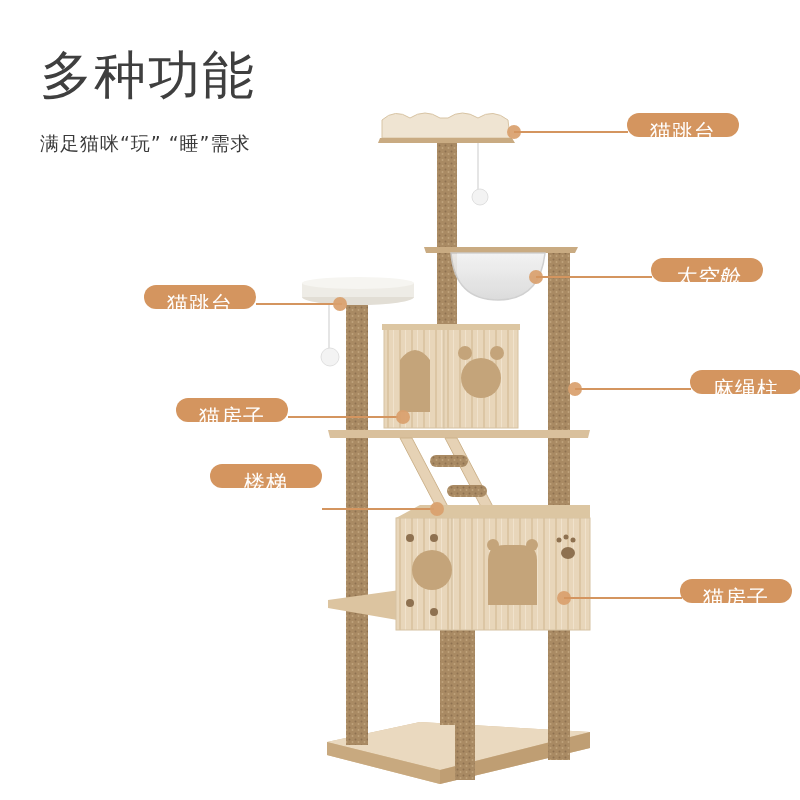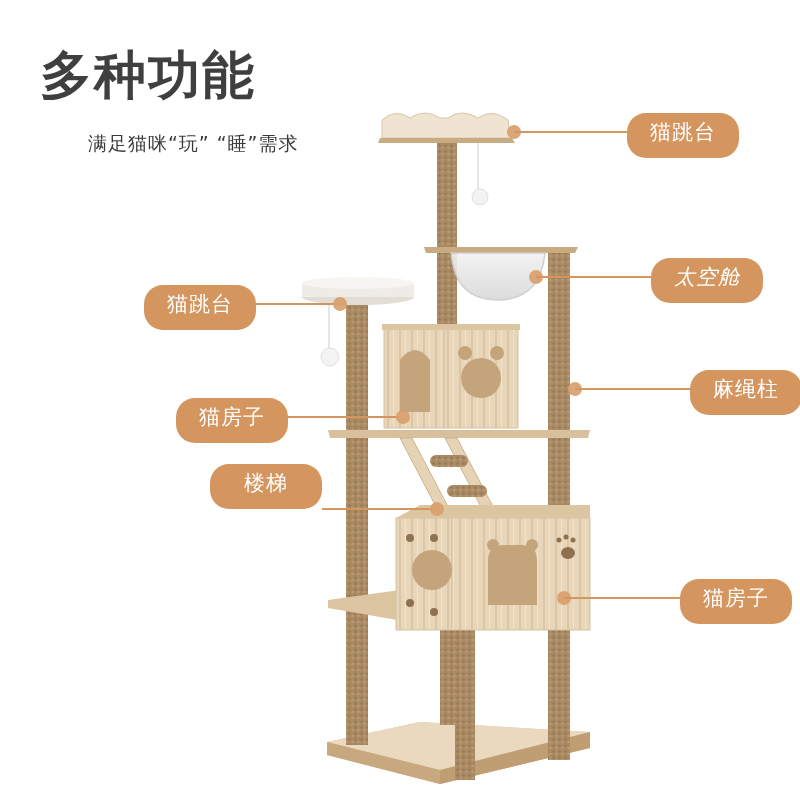--- a/index.html
+++ b/index.html
@@ -1,34 +1,34 @@
 <!DOCTYPE html>
 <html><head>
 <meta charset="utf-8">
 <style>
   * { margin: 0; padding: 0; box-sizing: border-box; }
   html, body { width: 800px; height: 800px; background: #ffffff; overflow: hidden; }
   body { position: relative; font-family: "DejaVu Sans", "Liberation Sans", sans-serif; }
 
   .title {
     position: absolute; left: 40px; top: 40px;
-    font-size: 52px; font-weight: bold; color: #3f3f3f; letter-spacing: 2px;
+    font-size: 52px; font-weight: normal; color: #3f3f3f; letter-spacing: 2px;
     line-height: 70px;
   }
   .subtitle {
     position: absolute; left: 40px; top: 130px;
-    font-size: 19px; color: #3a3a3a; letter-spacing: 1px; line-height: 26px; margin-left: 48px;
+    font-size: 19px; color: #3a3a3a; letter-spacing: 1px; line-height: 26px;
   }
 
   
   .product { position: absolute; left: 0; top: 0; width: 800px; height: 800px; }
 
   
   .pill {
-    position: absolute; height: 45px; border-radius: 19px;
+    position: absolute; height: 24px; border-radius: 19px;
     background: #d4955f; color: #ffffff;
     font-size: 21px; line-height: 38px; text-align: center;
     letter-spacing: 1px; padding: 0 14px; white-space: nowrap;
   }
   .leader { position: absolute; height: 2px; background: #d4955f; }
   .dot {
     position: absolute; width: 14px; height: 14px; border-radius: 50%;
     background: #d9a06d; opacity: 0.92;
   }
 </style>

